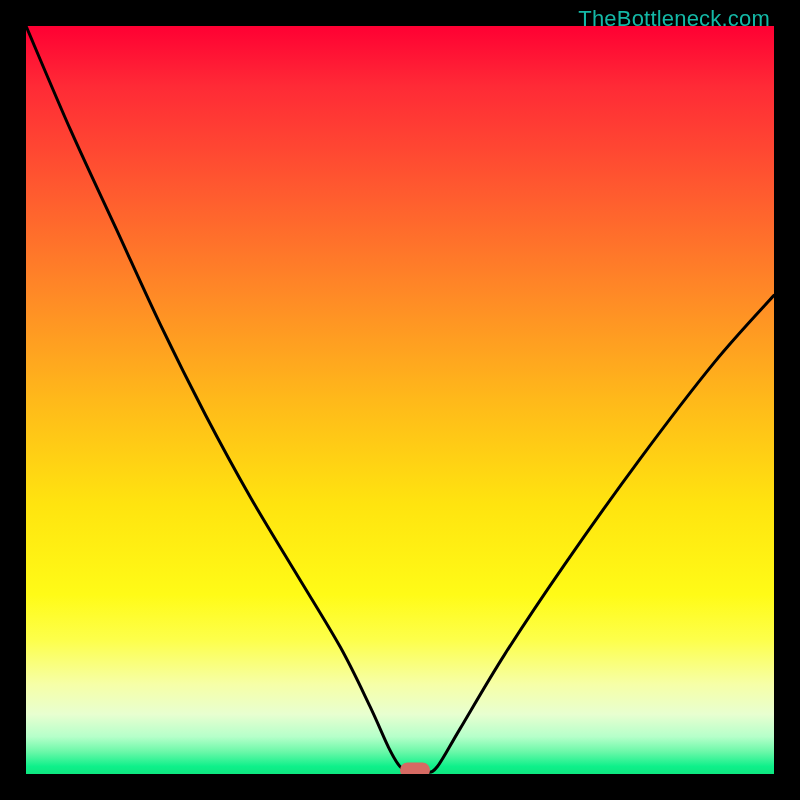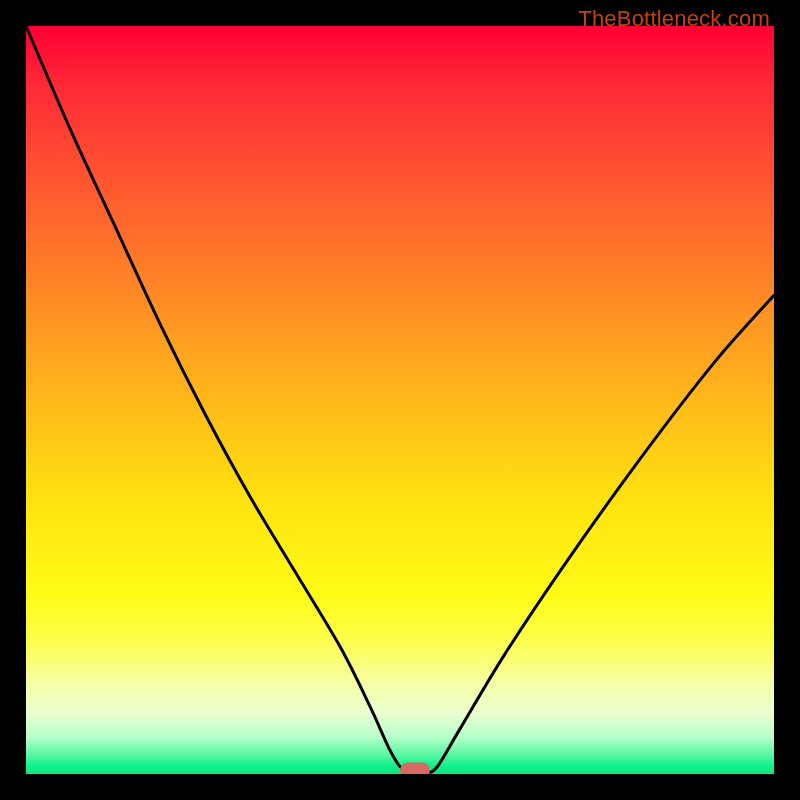--- a/index.html
+++ b/index.html
@@ -54,21 +54,21 @@
     width: 30px;
     height: 15px;
     border-radius: 8px;
     background: #d66a63;
     transform: translate(-50%, -50%);
   }
   .watermark {
     position: absolute;
     top: 6px;
     right: 30px;
-    color: #c2410c;
+    color: #14b8a6;
     font-size: 22px;
     letter-spacing: 0.2px;
     user-select: none;
   }
 </style>
 </head>
 <body>
 
 <div class="chart-container">
 

